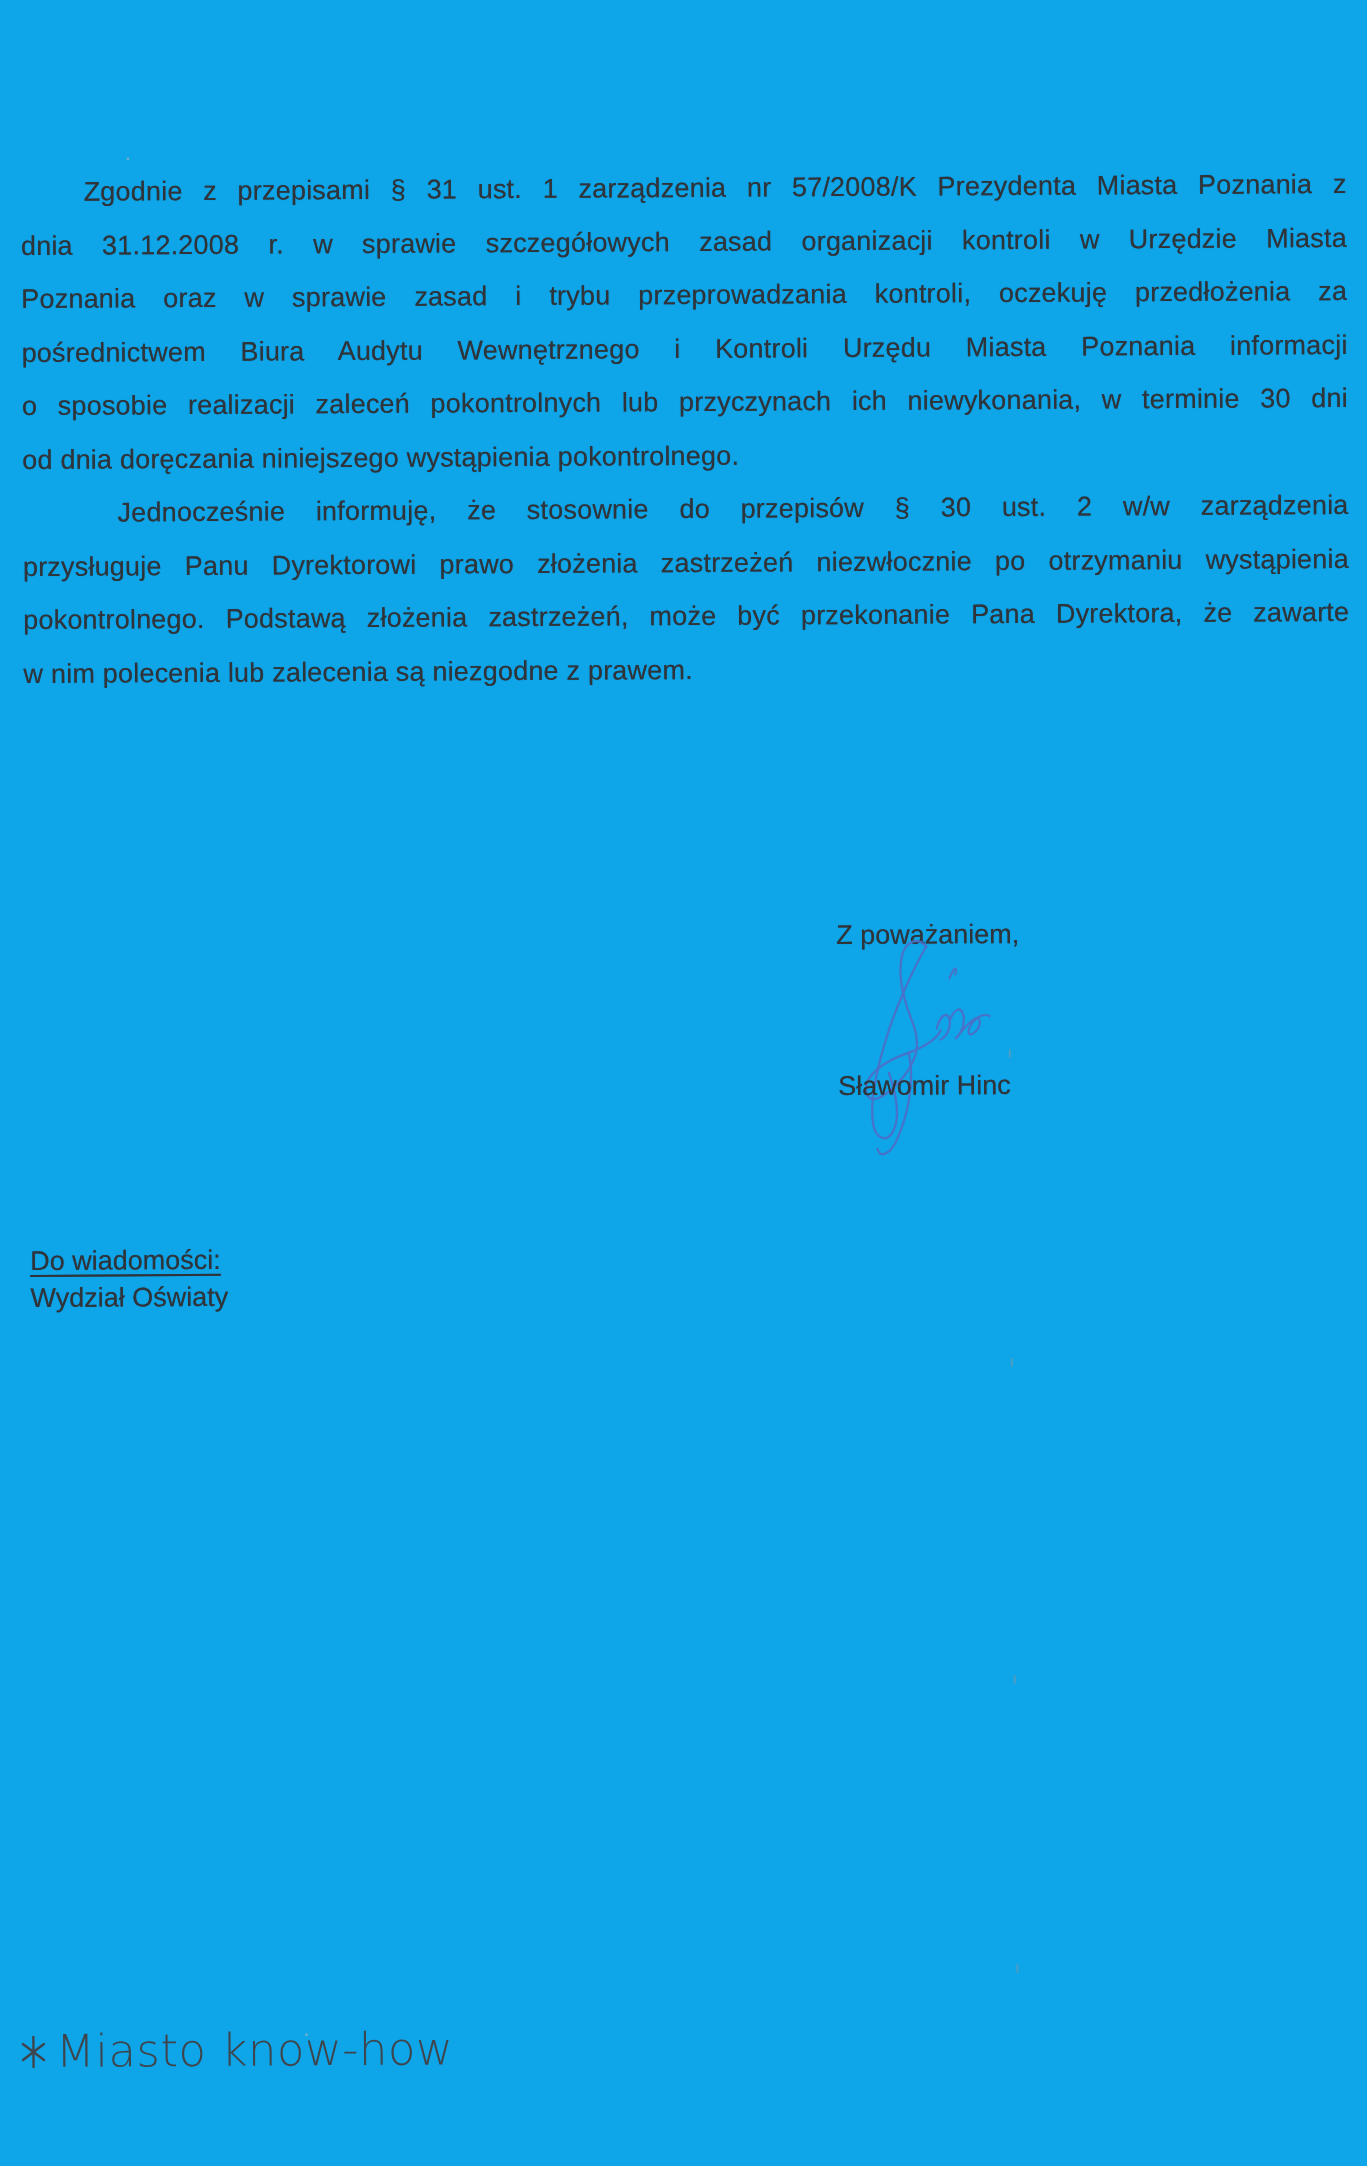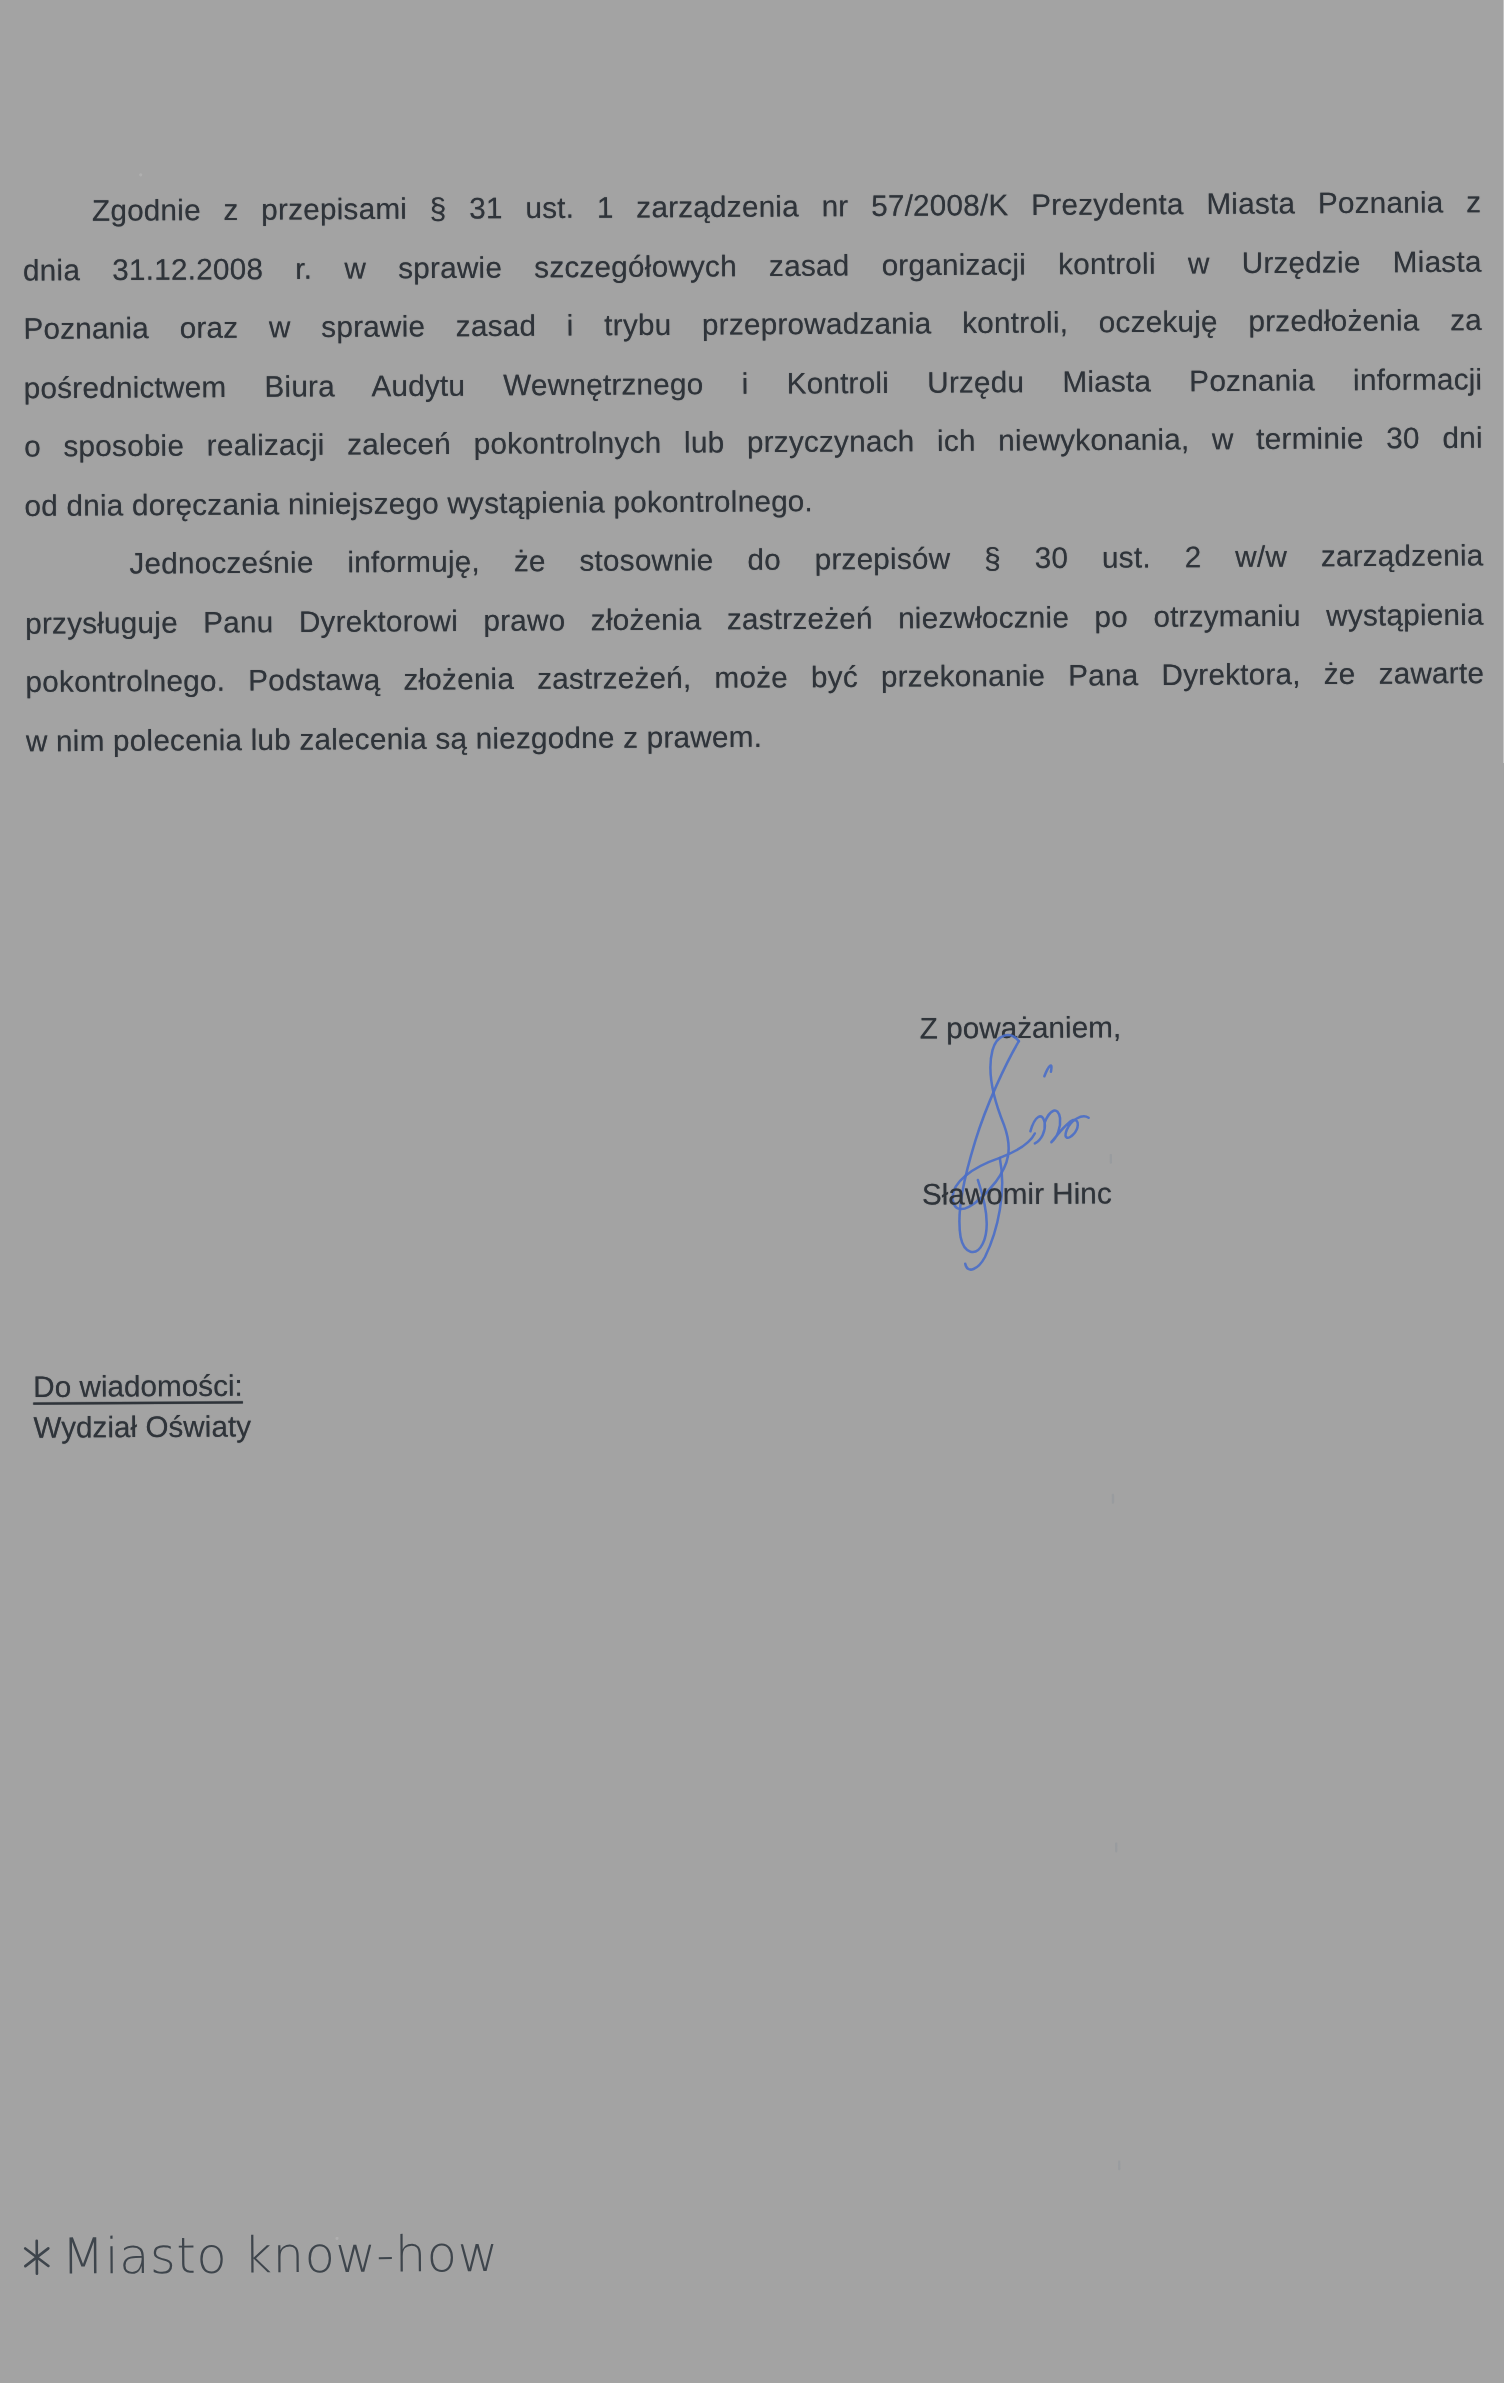--- a/index.html
+++ b/index.html
@@ -1,20 +1,20 @@
 <!DOCTYPE html>
 <html><head>
 <meta charset="utf-8">
 <style>
   html,body { margin:0; padding:0; background:#e8e8e8; }
   .page {
     position:relative;
     width:1367px; height:2166px;
     margin:0 auto;
-    background:#a3a3a3;
+    background:#0ea5e9;
     overflow:hidden;
     font-family:"Liberation Sans", sans-serif;
     color:#2f343a;
   }
   
   .scan-tilt {
     position:absolute; inset:0;
     transform:rotate(-0.35deg);
     transform-origin:30px 420px;
   }

